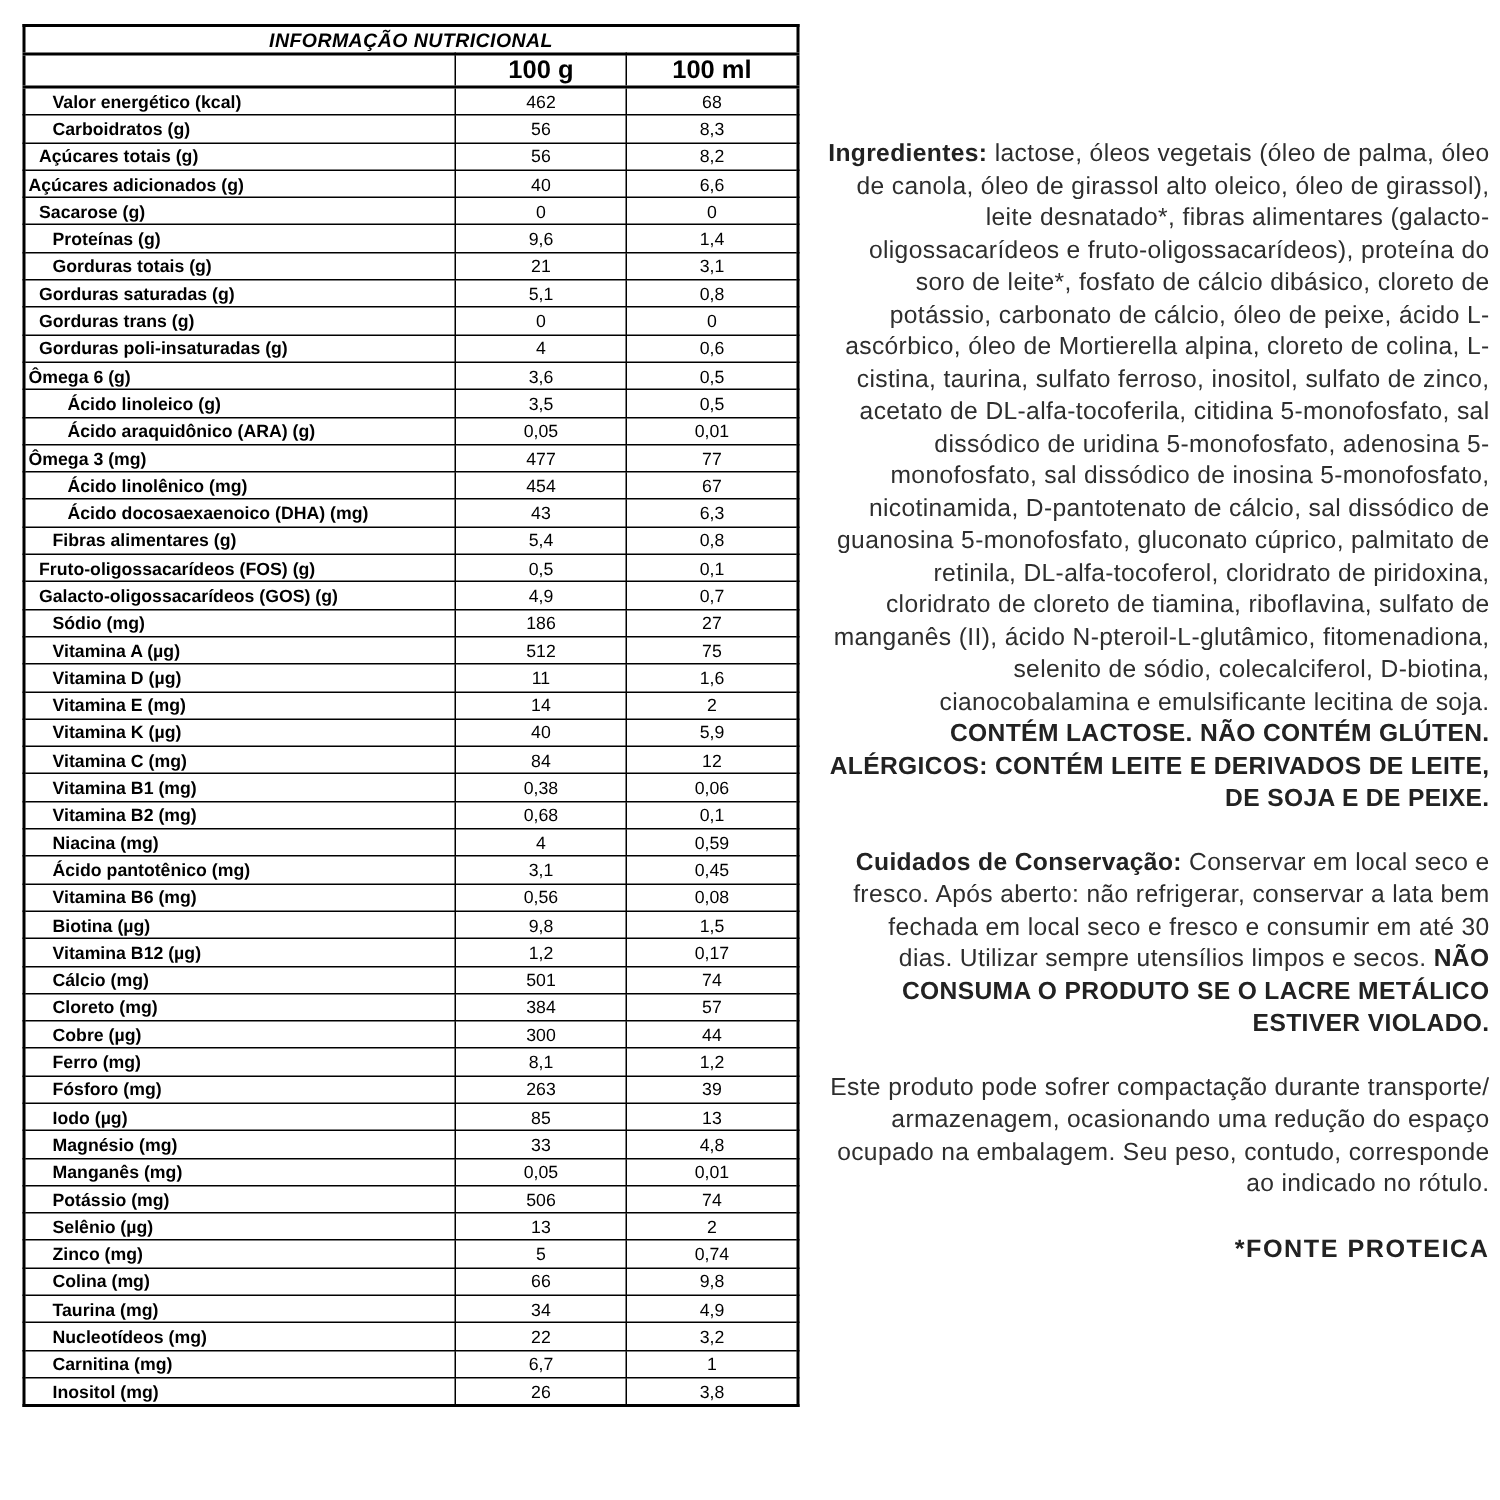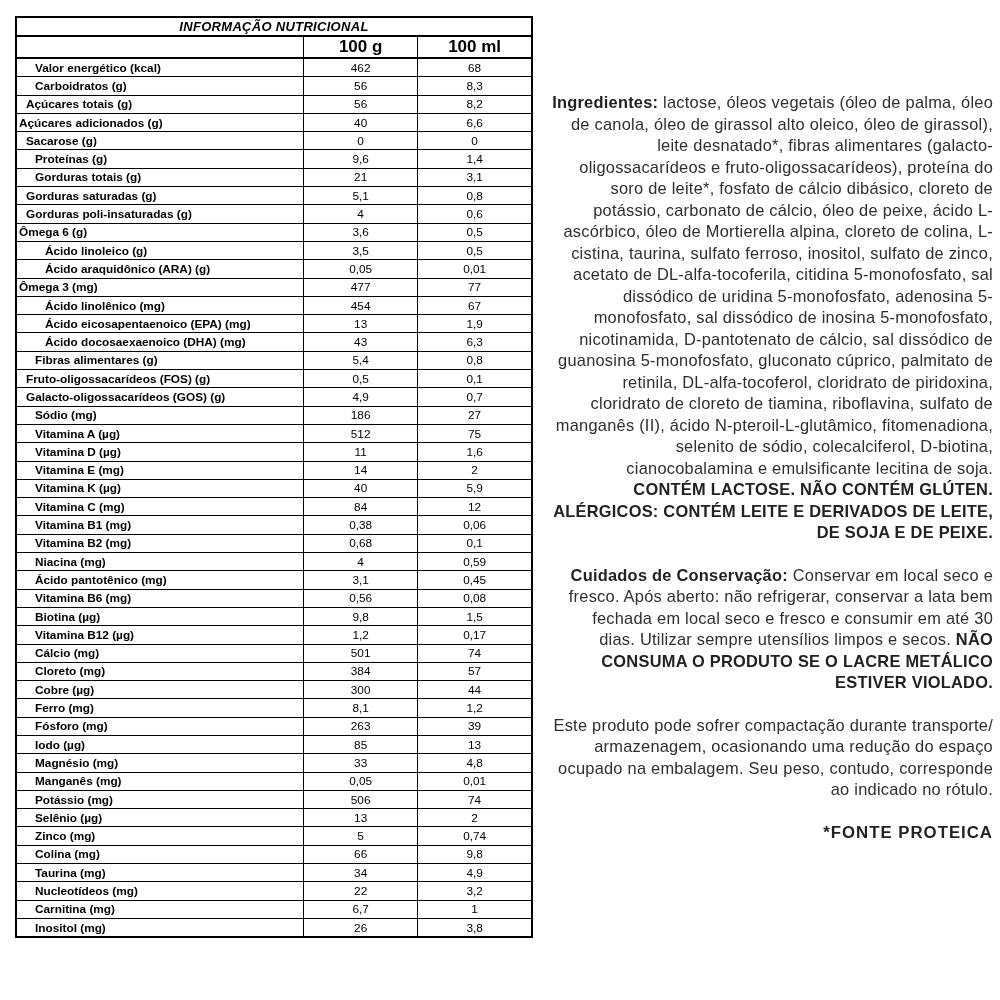--- a/index.html
+++ b/index.html
@@ -122,20 +122,25 @@
           <td class="label ind0">Gorduras totais (g)</td>
           <td class="val">21</td>
           <td class="val">3,1</td>
         </tr>
         <tr class="data-row">
           <td class="label ind1">Gorduras saturadas (g)</td>
           <td class="val">5,1</td>
           <td class="val">0,8</td>
         </tr>
         <tr class="data-row">
+          <td class="label ind1">Gorduras trans (g)</td>
+          <td class="val">0</td>
+          <td class="val">0</td>
+        </tr>
+        <tr class="data-row">
           <td class="label ind1">Gorduras poli-insaturadas (g)</td>
           <td class="val">4</td>
           <td class="val">0,6</td>
         </tr>
         <tr class="data-row">
           <td class="label ind2">Ômega 6 (g)</td>
           <td class="val">3,6</td>
           <td class="val">0,5</td>
         </tr>
         <tr class="data-row">
@@ -150,25 +155,20 @@
         </tr>
         <tr class="data-row">
           <td class="label ind2">Ômega 3 (mg)</td>
           <td class="val">477</td>
           <td class="val">77</td>
         </tr>
         <tr class="data-row">
           <td class="label ind3">Ácido linolênico (mg)</td>
           <td class="val">454</td>
           <td class="val">67</td>
-        </tr>
-        <tr class="data-row">
-          <td class="label ind3">Ácido eicosapentaenoico (EPA) (mg)</td>
-          <td class="val">13</td>
-          <td class="val">1,9</td>
         </tr>
         <tr class="data-row">
           <td class="label ind3">Ácido docosaexaenoico (DHA) (mg)</td>
           <td class="val">43</td>
           <td class="val">6,3</td>
         </tr>
         <tr class="data-row">
           <td class="label ind0">Fibras alimentares (g)</td>
           <td class="val">5,4</td>
           <td class="val">0,8</td>

